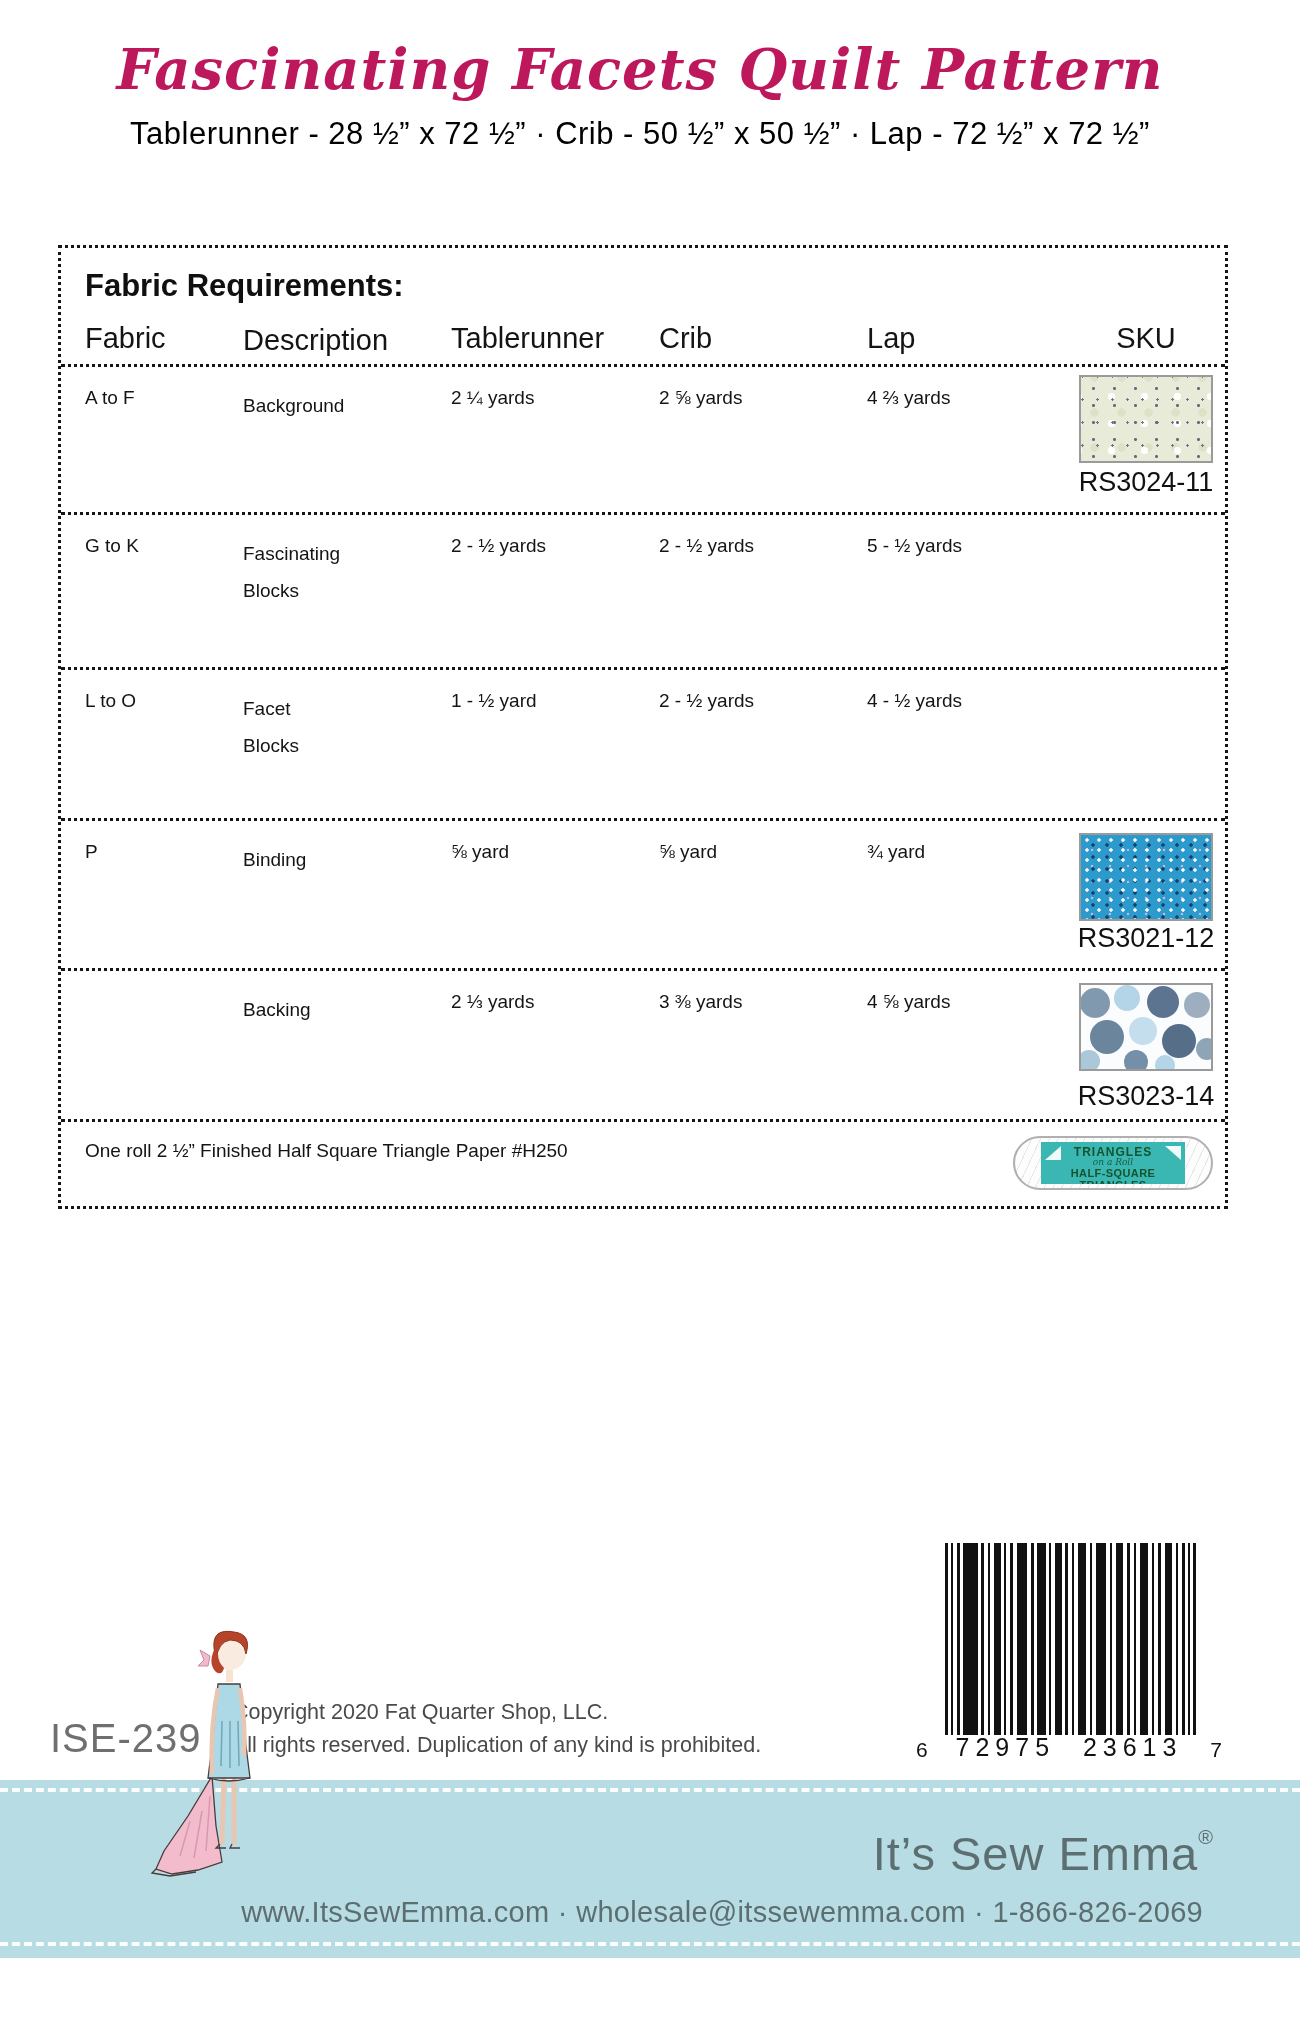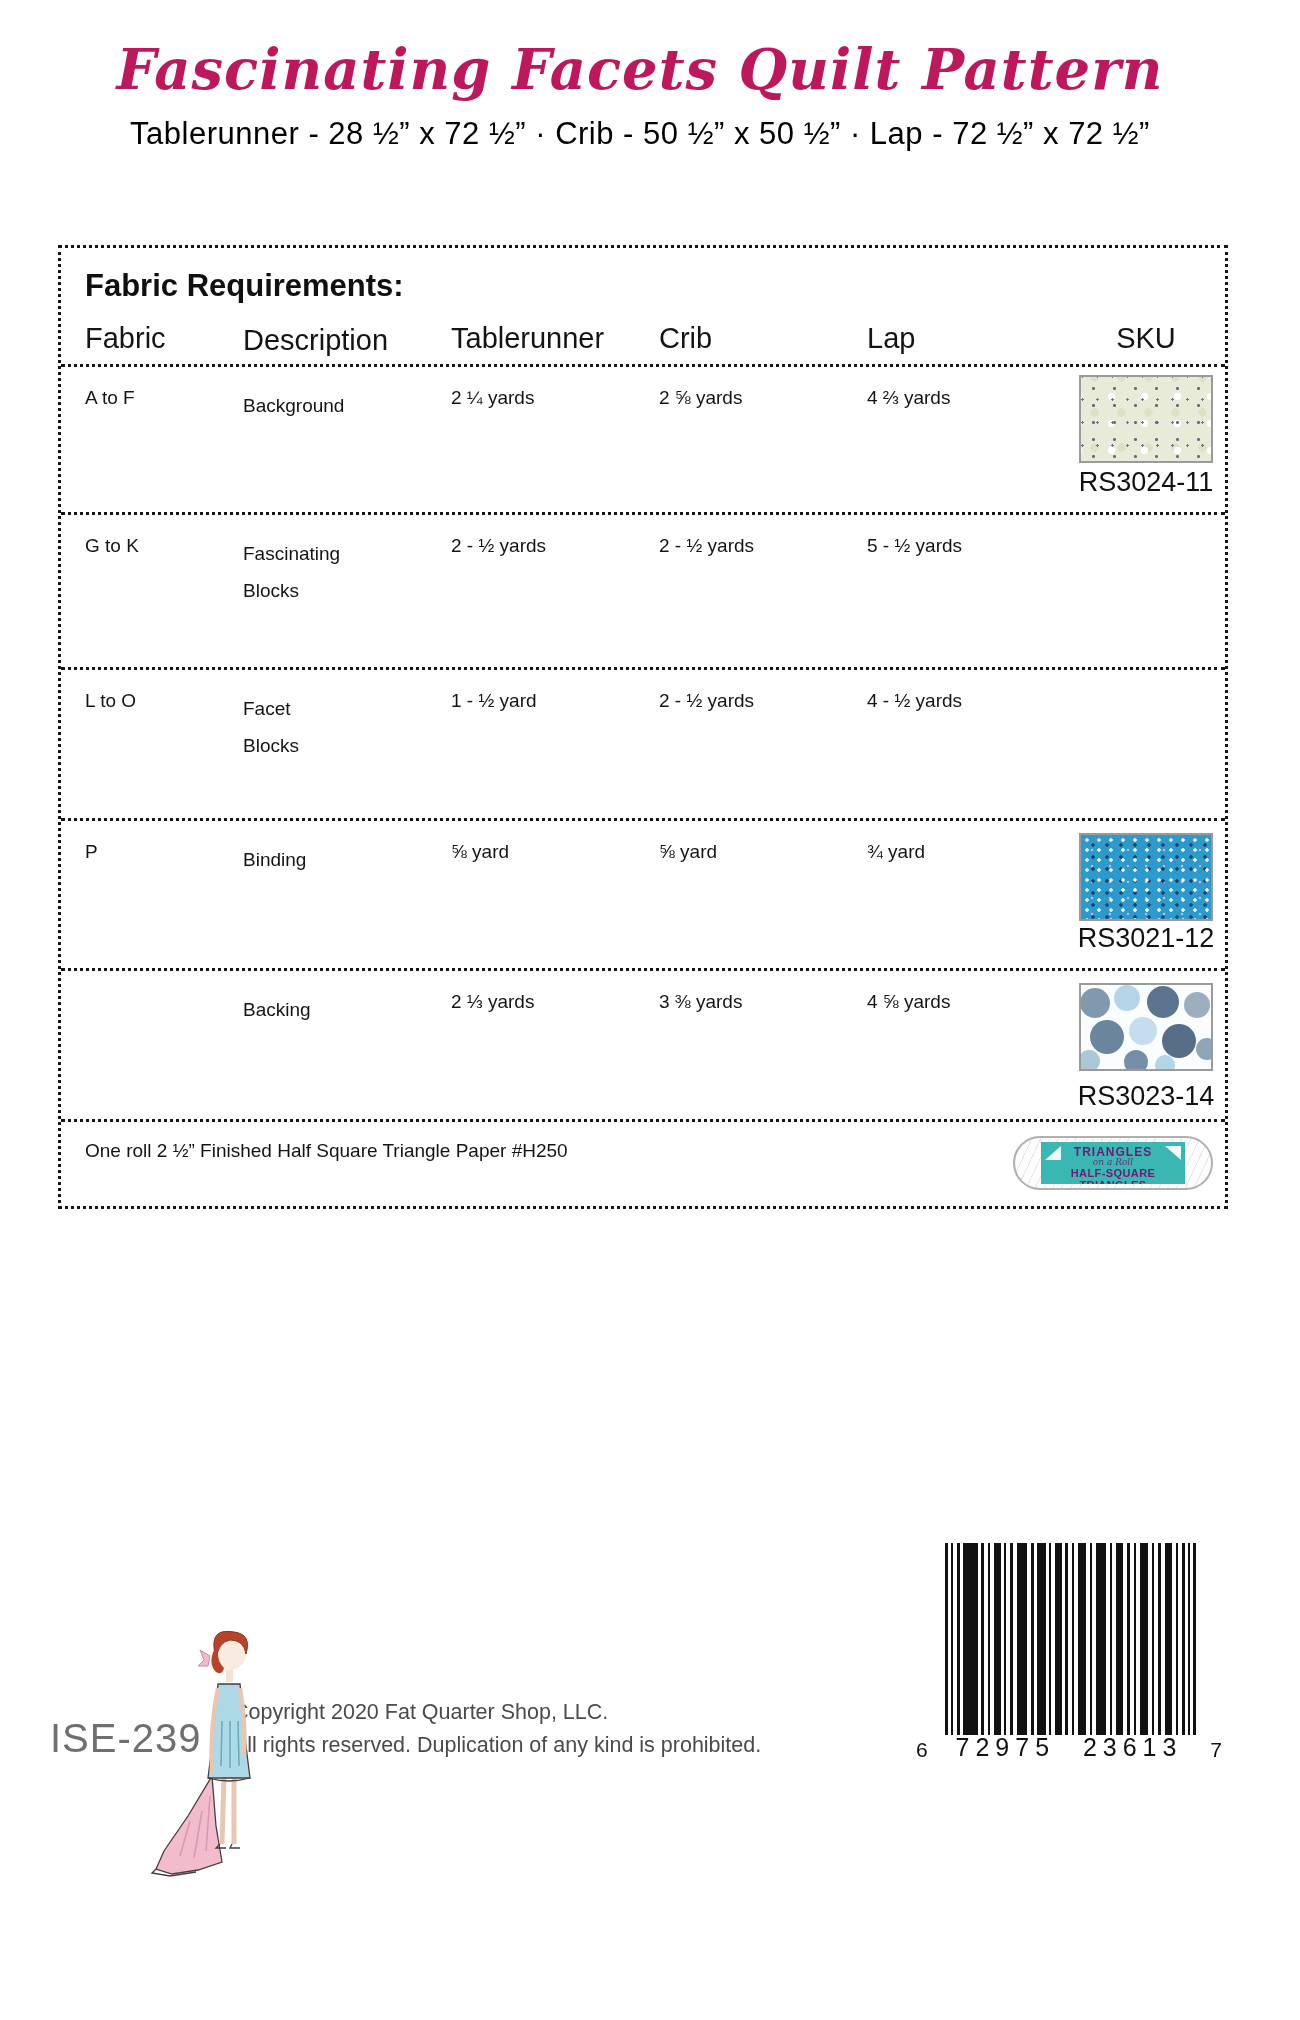--- a/index.html
+++ b/index.html
@@ -46,21 +46,21 @@
     background-size:12px 10px,14px 12px,18px 16px;
     background-position:0 0,5px 4px,2px 7px;}
   .swatch-bg3{background-color:#fbfcfd;}
   .swatch svg{display:block;}
 
   
   .roll{position:absolute;right:12px;top:14px;width:200px;height:54px;background:#fdfdfd;
         border:2px solid #b0b0b0;border-radius:27px;box-sizing:border-box;
         background-image:repeating-linear-gradient(115deg,transparent 0 7px,#e7e7e7 7px 8px);}
   .roll-label{position:absolute;left:26px;right:26px;top:4px;bottom:4px;background:#3bb7b3;
-        text-align:center;color:#701a75;overflow:hidden;}
+        text-align:center;color:#14532d;overflow:hidden;}
   .roll-l1{font-size:12px;font-weight:bold;letter-spacing:1px;margin-top:3px;}
   .roll-l2{font-size:9px;font-style:italic;font-family:"DejaVu Serif",serif;margin-top:-2px;opacity:.9;}
   .roll-l3{font-size:11px;font-weight:bold;letter-spacing:.4px;}
   .roll-tri{position:absolute;top:4px;width:0;height:0;border-style:solid;}
   .roll-tri.left{left:4px;border-width:0 0 14px 16px;border-color:transparent transparent rgba(255,255,255,.92) transparent;}
   .roll-tri.right{right:4px;border-width:0 16px 14px 0;border-color:transparent rgba(255,255,255,.92) transparent transparent;}
 
   
   .barcode{position:absolute;left:945px;top:1543px;width:252px;height:192px;}
   .barcode-digits{position:absolute;left:916px;top:1733px;width:306px;display:flex;
@@ -243,14 +243,20 @@
     <path d="M90 62 Q96 100 94 130" stroke="#e9c6b2" stroke-width="4.5" fill="none"></path>
 
     <rect x="76" y="44" width="7" height="12" fill="#f6e3d4"></rect>
     <circle cx="80" cy="28" r="16" fill="#f9ebdf"></circle>
     <path d="M64 22 Q62 2 84 6 Q102 8 96 28 Q94 14 80 14 Q68 16 66 34 Z" fill="#B5442A" stroke="#8c3420" stroke-width="1"></path>
     <path d="M64 24 Q58 38 66 46 Q72 50 74 42 Q68 36 68 28 Z" fill="#B5442A"></path>
 
     <path d="M60 30 L50 24 L54 34 L48 40 L58 40 Z" fill="#F2B9CA" stroke="#c98aa2" stroke-width="1"></path>
   </svg>
 
+  <div class="band">
+    <div class="stitch top"></div>
+    <div class="stitch bottom"></div>
+    <div class="brand"><span>It’s Sew Emma</span><sup>®</sup></div>
+    <div class="contact">www.ItsSewEmma.com · wholesale@itssewemma.com · 1-866-826-2069</div>
+  </div>
 
 </div>
 
 </body></html>

